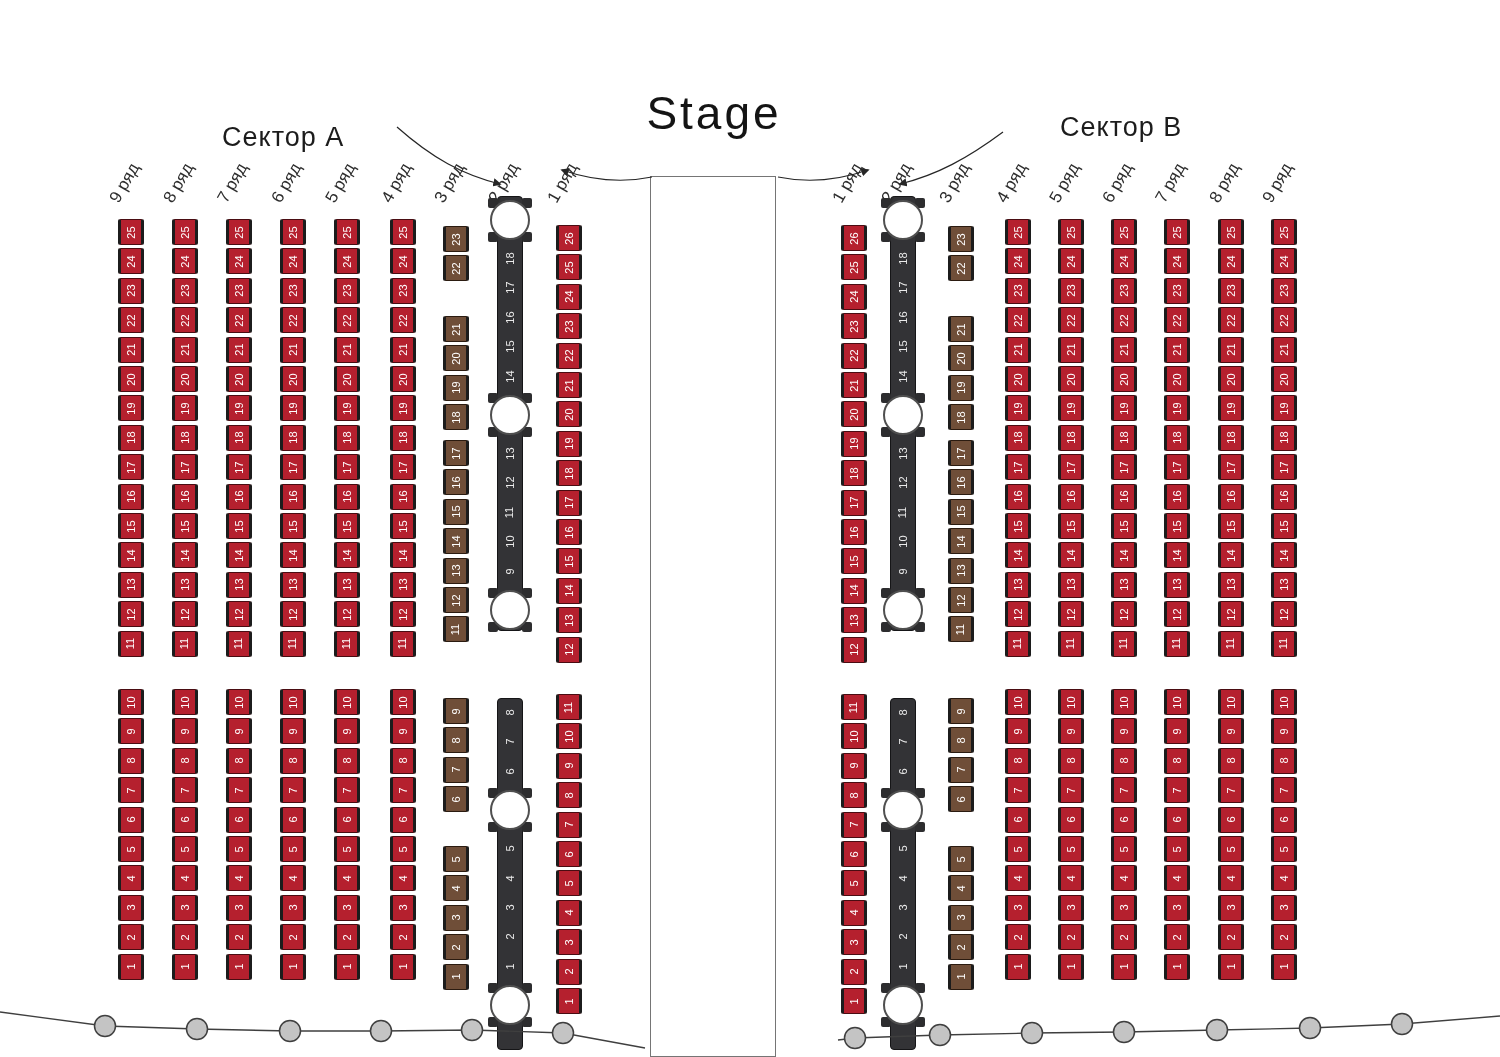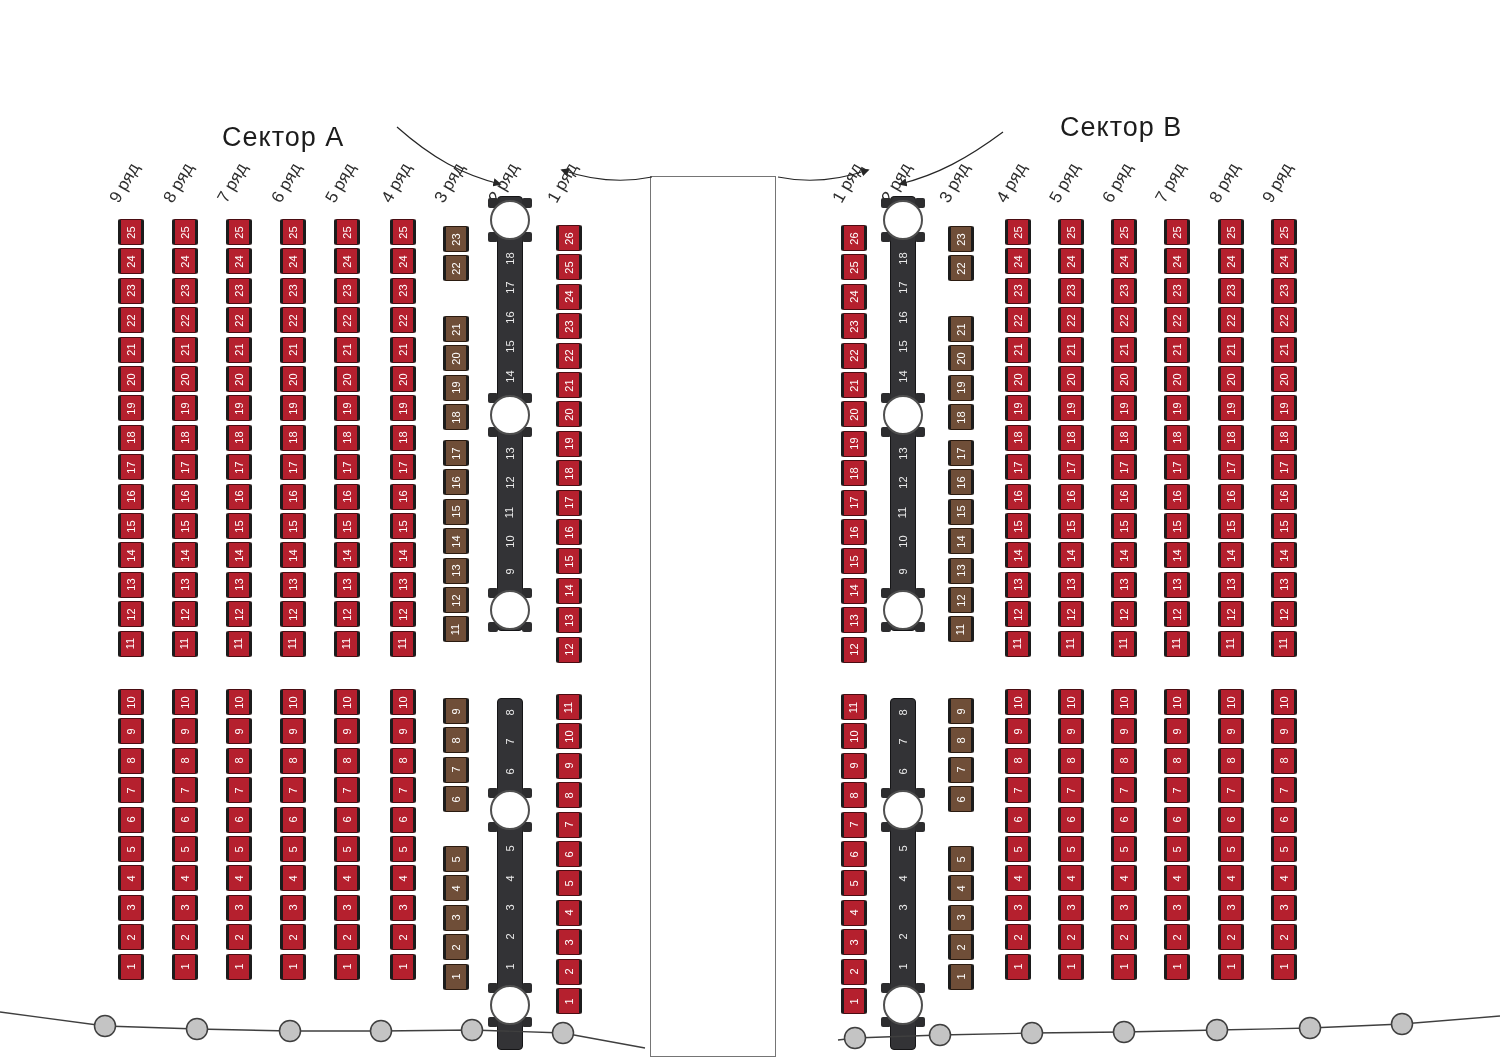--- a/index.html
+++ b/index.html
@@ -35,20 +35,21 @@
   .ann{stroke:#262626;stroke-width:1.2;fill:none;}
   .thread{stroke:#3f3f3f;stroke-width:1.3;fill:none;}
 </style>
 </head>
 <body>
 
 <div class="canvas">
 
   <div class="runway"></div>
 
+  <div class="stage-title">Stage</div>
 
   <div class="sector-label" style="left:222px;top:122px;">Сектор A</div>
   <div class="sector-label" style="left:1060px;top:112px;">Сектор B</div>
 
   <div id="columns">
       <div class="row-label" style="left: 122px;">9 ряд</div>
       <div class="col" style="left: 118px;">
         <div class="seat red" style="top: 219px;">
           <span>25</span>
         </div>

